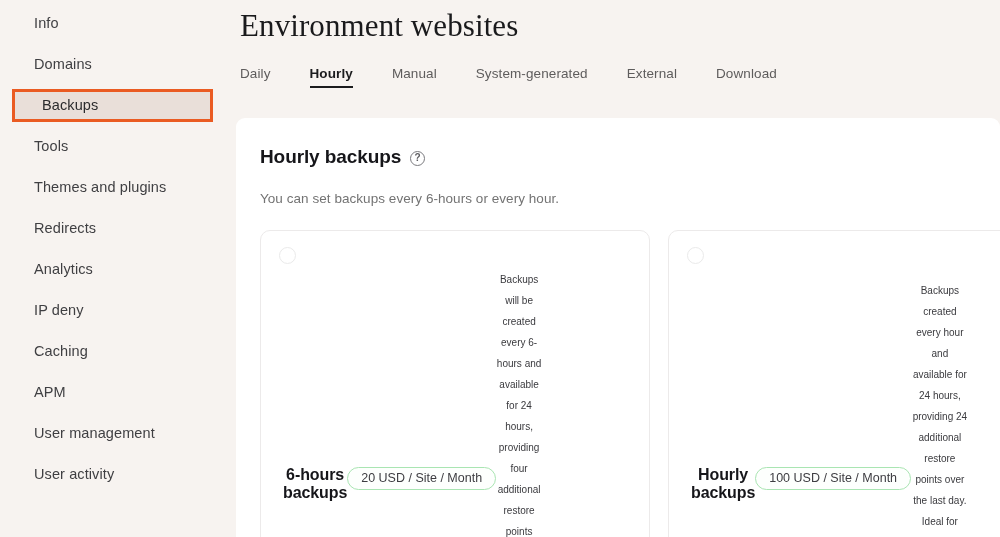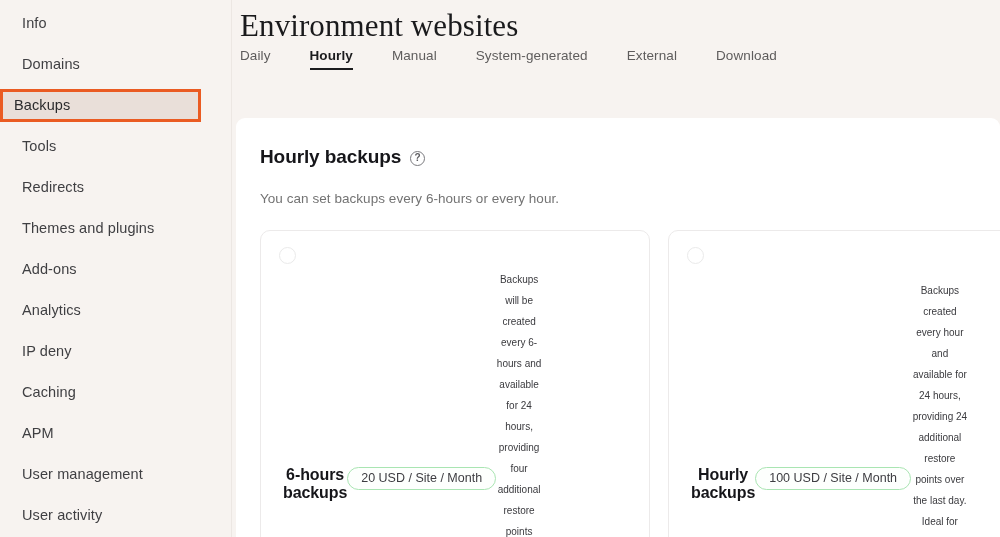--- a/index.html
+++ b/index.html
@@ -13,21 +13,21 @@
   body {
     font-family: "Liberation Sans", sans-serif;
     background: #f7f3f0;
     position: relative;
     -webkit-font-smoothing: antialiased;
   }
 
   
   .sidebar {
     position: absolute;
-    left: 0; top: 0;
+    left: 12px; top: 0;
     width: 232px;
     height: 537px;
     background: #f7f3f0;
     border-right: 1px solid #ece7e3;
     padding-top: 10px;
   }
 
   .nav-item {
     position: relative;
     height: 27px;
@@ -41,21 +41,21 @@
     white-space: nowrap;
   }
 
   .nav-item.active {
     background: #e9dfd9;
     border: 3px solid #ea5b22;
     height: 33px;
     line-height: 27px;
     margin-top: -3px;
     margin-bottom: 11px;
-    padding-left: 11px;
+    padding-left: 27px;
     width: 201px;
     color: #2b2b2d;
   }
 
   
   .main {
     position: absolute;
     left: 233px; top: 0;
     right: 0; bottom: 0;
     background: #f7f3f0;
@@ -69,20 +69,21 @@
     letter-spacing: .1px;
     padding: 8px 0 0 7px;
   }
 
   
   .tabs {
     position: relative;
     display: flex;
     align-items: flex-start;
     padding-left: 7px;
+    margin-top: 18px;
     height: 40px;
     text-align: right;
   }
 
   .tab {
     font-size: 13.5px;
     color: #5e5c5c;
     padding: 4px 0 9px 0;
     margin-right: 39px;
     cursor: pointer;
@@ -241,23 +242,22 @@
 </style>
 </head>
 <body>
 
 <nav class="sidebar">
   <div id="nav-list">
       <div class="nav-item">Info</div>
       <div class="nav-item">Domains</div>
       <div class="nav-item active">Backups</div>
       <div class="nav-item">Tools</div>
+      <div class="nav-item">Themes and plugins</div>
       <div class="nav-item">Redirects</div>
-      <div class="nav-item">Themes and plugins</div>
-      <div class="nav-item">Add-ons</div>
       <div class="nav-item">Analytics</div>
       <div class="nav-item">IP deny</div>
       <div class="nav-item">Caching</div>
       <div class="nav-item">APM</div>
       <div class="nav-item">User management</div>
       <div class="nav-item">User activity</div>
     </div>
 </nav>
 
 <div class="main">

